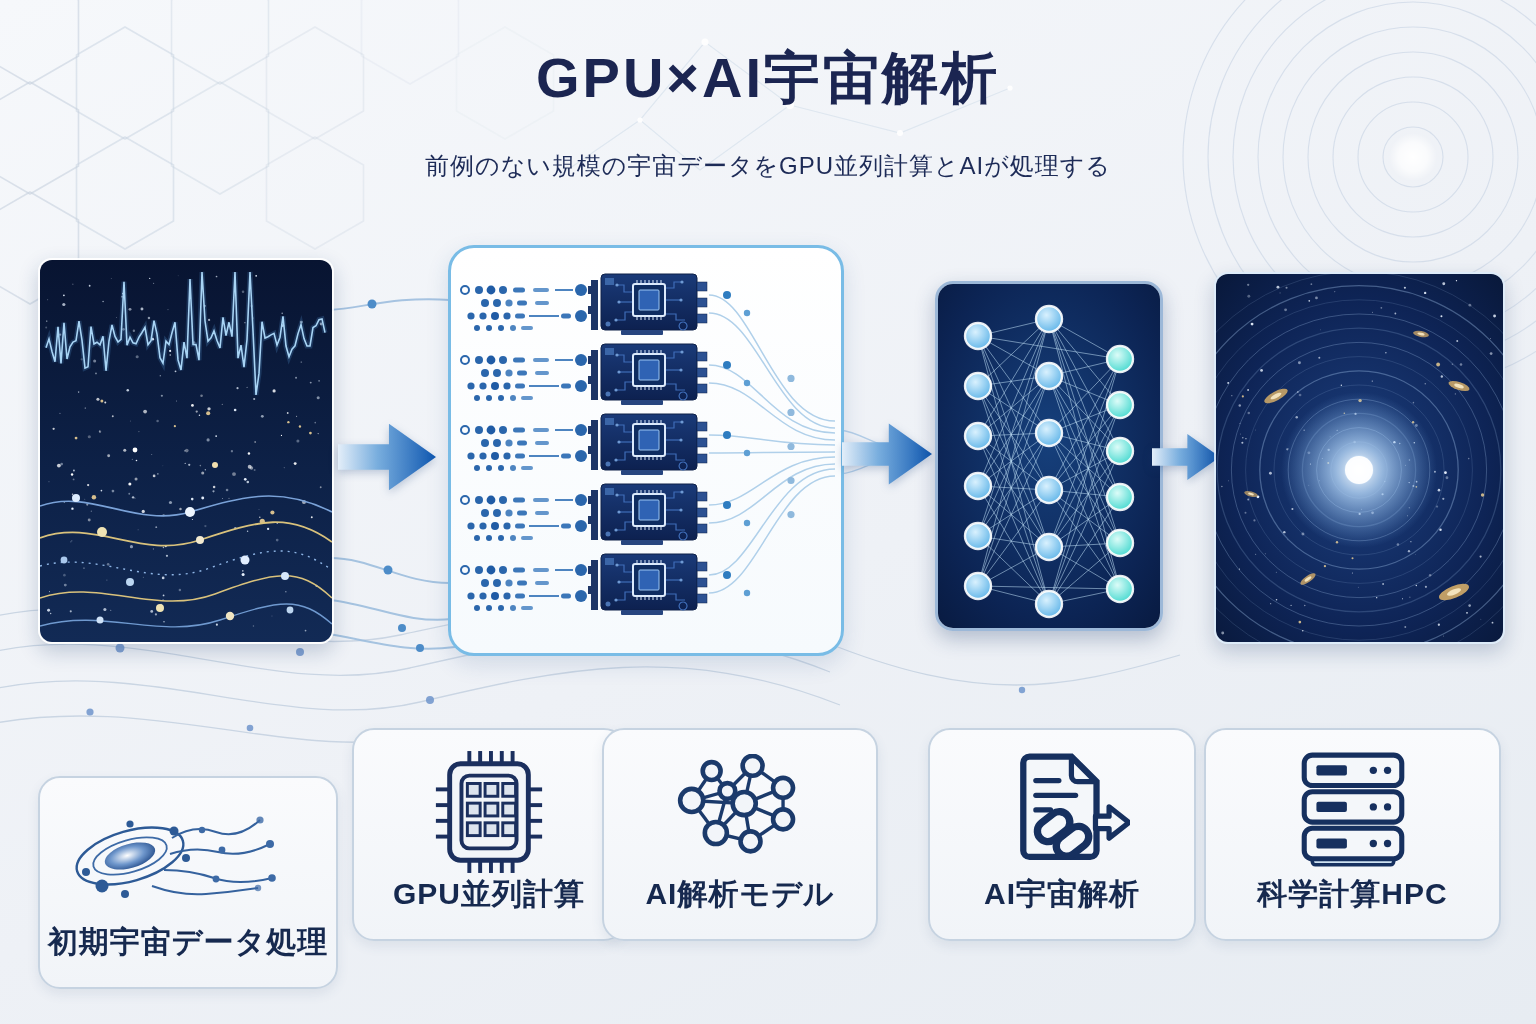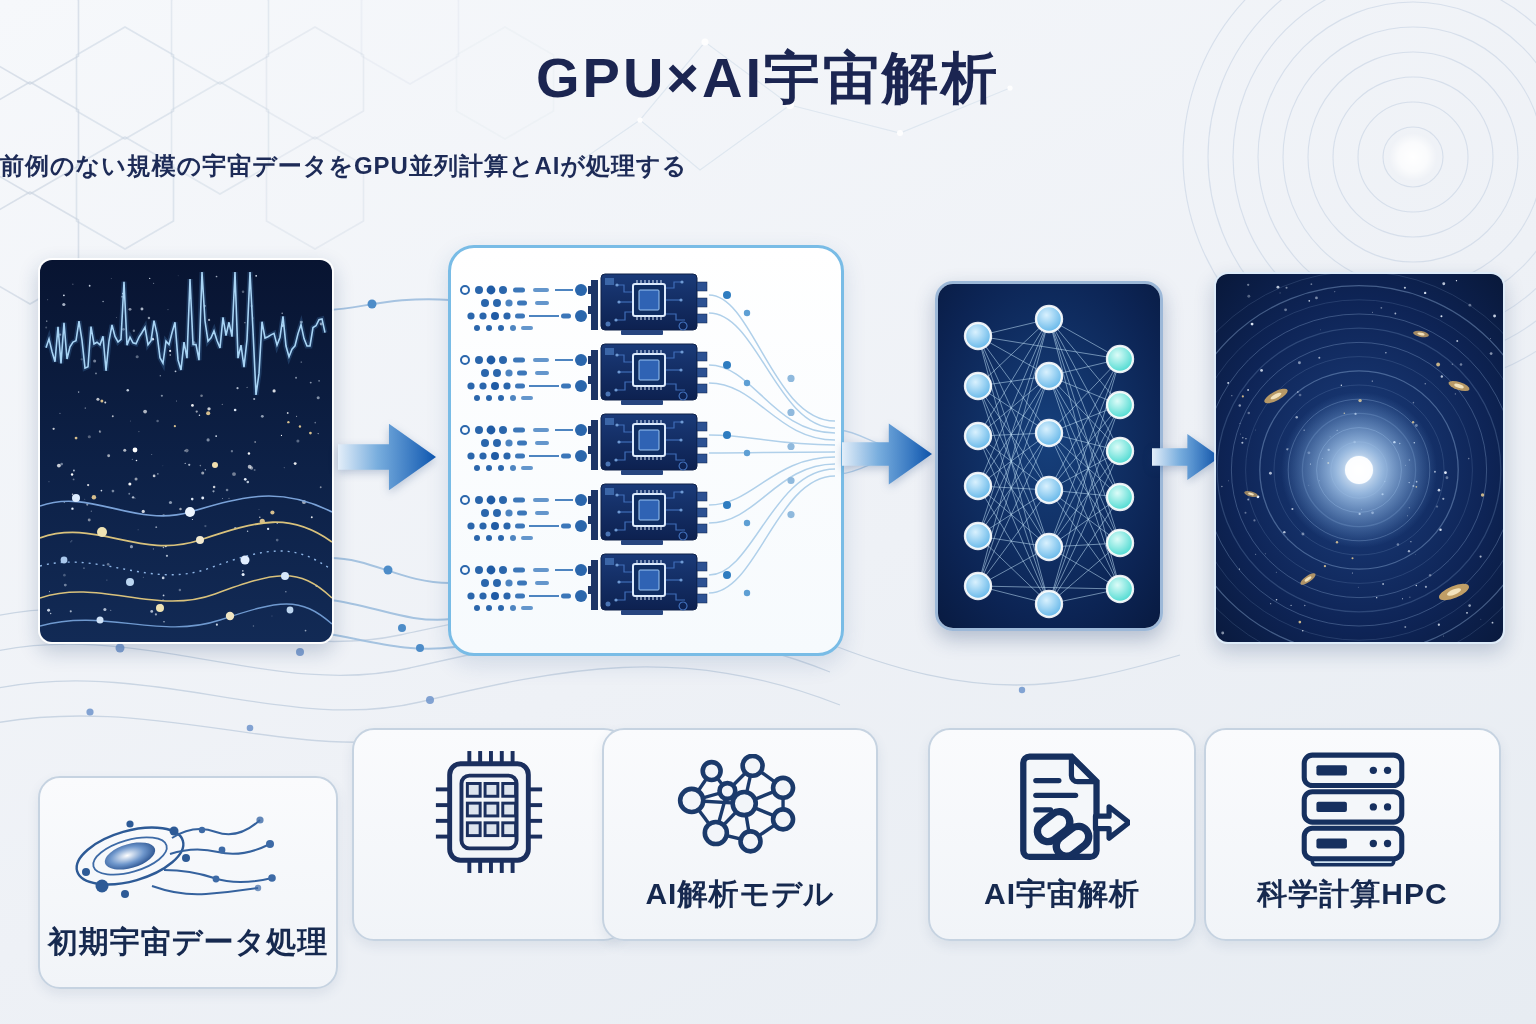--- a/index.html
+++ b/index.html
@@ -2,22 +2,22 @@
 <html><head>
 <meta charset="utf-8">
 <style>
   html,body{margin:0;padding:0;background:#dfe4ea;}
   .stage{position:relative;width:1536px;height:1024px;overflow:hidden;
     font-family:"Liberation Sans","DejaVu Sans",sans-serif;
     background:linear-gradient(155deg,#f6f8fb 0%,#eef1f6 55%,#e7ecf2 100%);}
   .bg-svg{position:absolute;left:0;top:0;width:1536px;height:1024px;}
   .title{position:absolute;left:0;top:46px;width:100%;text-align:center;
     font-size:56px;font-weight:800;color:#1b2551;letter-spacing:3px;line-height:1.15;}
-  .subtitle{position:absolute;left:0;top:150px;width:100%;text-align:left;
-    font-size:24px;font-weight:700;color:#1d2b57;letter-spacing:1px;}
+  .subtitle{position:absolute;left:0;top:150px;width:100%;text-align:center;
+    font-size:24px;font-weight:400;color:#1d2b57;letter-spacing:1px;}
   .panel{position:absolute;border-radius:14px;overflow:hidden;
     box-shadow:0 8px 20px rgba(25,55,105,.22);}
   .panel svg{display:block;}
   .panel-left{left:38px;top:258px;width:292px;height:382px;border:2px solid rgba(255,255,255,.85);}
   .panel-gpu{left:448px;top:245px;width:390px;height:405px;border:3px solid #79bce6;border-radius:26px;
     background:linear-gradient(180deg,#ffffff,#f6fafd);box-shadow:0 8px 22px rgba(40,80,140,.15);}
   .panel-nn{left:935px;top:281px;width:222px;height:344px;border:3px solid #9cb8d8;border-radius:18px;
     box-shadow:0 8px 20px rgba(25,55,105,.28), inset 0 0 0 2px rgba(255,255,255,.4);}
   .panel-galaxy{left:1214px;top:272px;width:287px;height:368px;border:2px solid rgba(220,235,250,.9);}
   .arrow{position:absolute;}
@@ -930,20 +930,21 @@
             <rect x="74" y="36" width="13" height="13"></rect>
           <rect x="38" y="56" width="13" height="13"></rect>
             <rect x="56" y="56" width="13" height="13"></rect>
             <rect x="74" y="56" width="13" height="13"></rect>
           <rect x="38" y="76" width="13" height="13"></rect>
             <rect x="56" y="76" width="13" height="13"></rect>
             <rect x="74" y="76" width="13" height="13"></rect>
         </g>
       </svg>
     </div>
+    <div class="card-label">GPU並列計算</div>
   </div>
 
   <div class="card card3">
     <div class="icon-wrap">
       <svg viewBox="0 0 120 110" width="126" height="116" fill="none" stroke="#1b3a6b">
         <g stroke-width="3.2">
           <path d="M33,16 L14,44"></path>
             <path d="M33,16 L48,35"></path>
             <path d="M72,11 L48,35"></path>
             <path d="M72,11 L64,47"></path>

